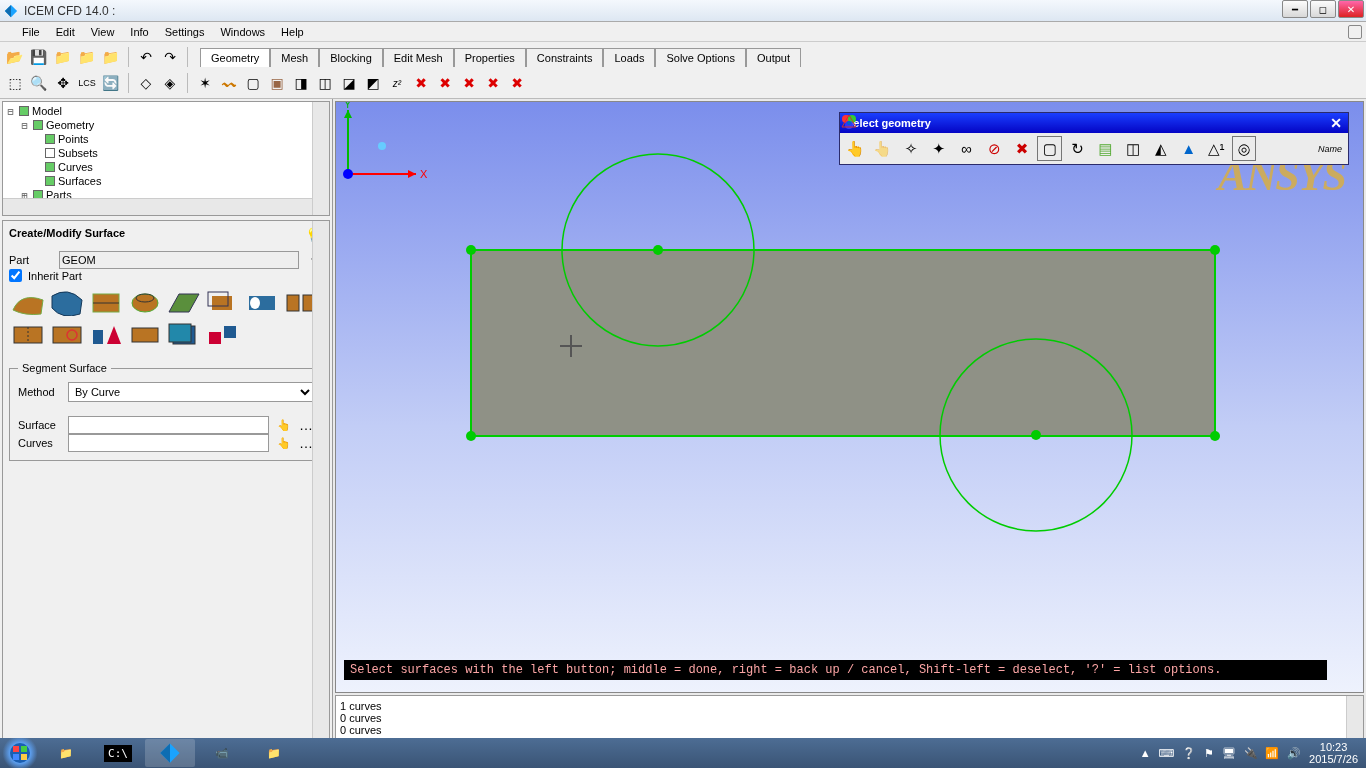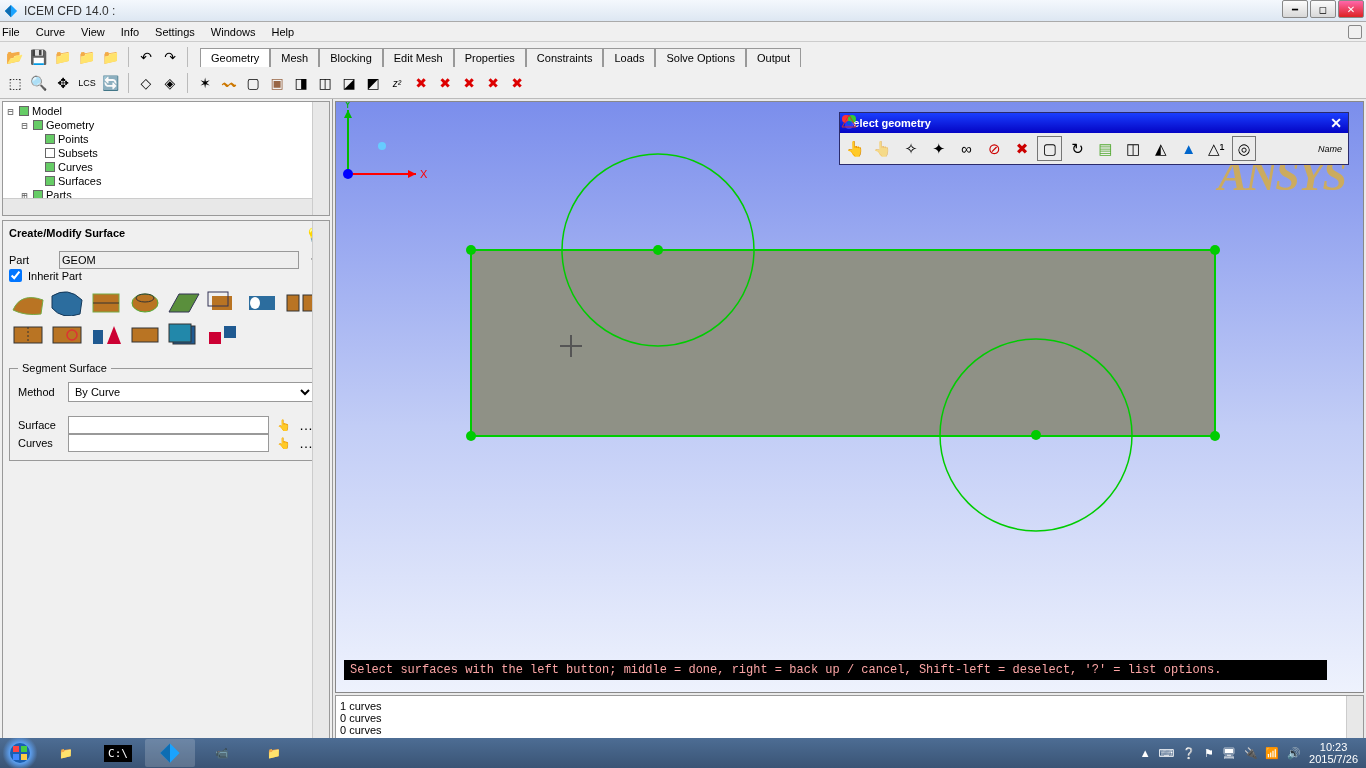--- a/index.html
+++ b/index.html
@@ -7,21 +7,21 @@
 
 
 .titlebar { height: 22px; background: linear-gradient(#f4f8fd, #dde7f2); border-bottom: 1px solid #aaa; display: flex; align-items: center; padding: 0 4px; position: relative; }
 .titlebar .app-icon { width: 14px; height: 14px; margin-right: 6px; }
 .titlebar .title { font-size: 12px; color: #333; }
 .win-controls { position: absolute; right: 2px; top: 0; display: flex; gap: 2px; }
 .win-btn { width: 26px; height: 18px; border: 1px solid #888; background: linear-gradient(#fcfcfc,#d8d8d8); display: flex; align-items: center; justify-content: center; font-size: 10px; cursor: pointer; border-radius: 2px; }
 .win-btn.close { background: linear-gradient(#f6a,#d22); color: #fff; }
 
 
-.menubar { height: 20px; background: #f0f0f0; border-bottom: 1px solid #ccc; display: flex; align-items: center; padding: 0 2px; gap: 16px; position: relative; }
+.menubar { height: 20px; background: #f0f0f0; border-bottom: 1px solid #ccc; display: flex; align-items: center; padding: 0 22px; gap: 16px; position: relative; }
 .menubar span { font-size: 11px; cursor: pointer; }
 .menubar .corner { position: absolute; right: 4px; width: 14px; height: 14px; border: 1px solid #888; border-radius: 2px; }
 
 
 .toolbars { background: #f0f0f0; border-bottom: 1px solid #bbb; padding: 2px 4px; }
 .toolbar-row { display: flex; align-items: center; gap: 2px; height: 26px; }
 .tb-icon { width: 22px; height: 22px; display: flex; align-items: center; justify-content: center; cursor: pointer; border-radius: 2px; font-size: 14px; }
 .tb-sep { width: 1px; height: 20px; background: #bbb; margin: 0 4px; }
 .tabs { display: flex; gap: 0; margin-left: 6px; }
 .tab { padding: 3px 10px; border: 1px solid #999; border-bottom: none; background: #f0f0f0; font-size: 11px; cursor: pointer; }
@@ -105,21 +105,21 @@
   <span class="title">ICEM CFD 14.0 :</span>
   <div class="win-controls">
     <div class="win-btn">━</div>
     <div class="win-btn">◻</div>
     <div class="win-btn close">✕</div>
   </div>
 </div>
 
 <div class="menubar">
   <span>File</span>
-  <span>Curve</span>
+  <span>Edit</span>
   <span>View</span>
   <span>Info</span>
   <span>Settings</span>
   <span>Windows</span>
   <span>Help</span>
   <div class="corner"></div>
 </div>
 
 <div class="toolbars">
   <div class="toolbar-row">

